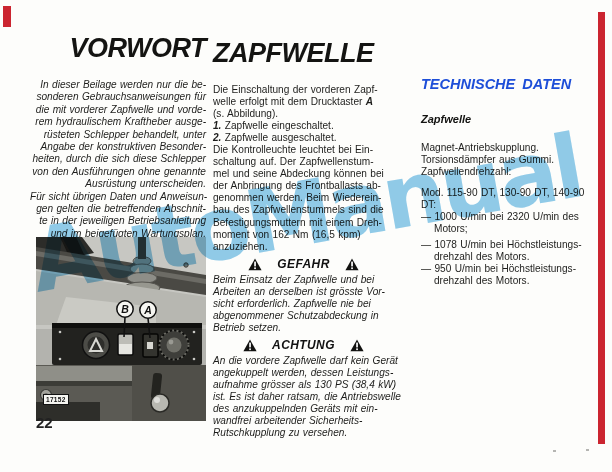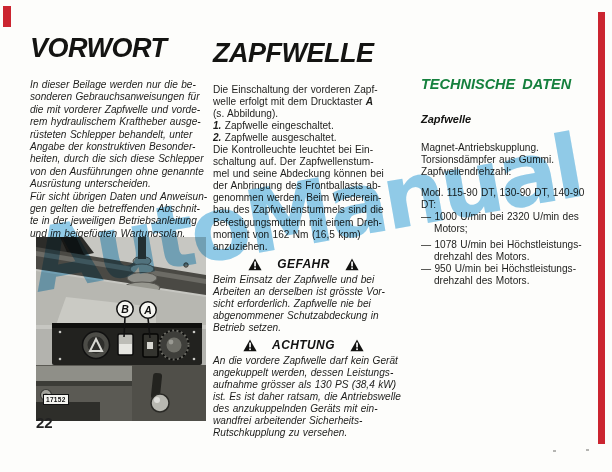--- a/index.html
+++ b/index.html
@@ -7,32 +7,32 @@
     position:relative; width:612px; height:472px; margin:0 auto;
     background:#fdfdfb; overflow:hidden;
     font-family:"Liberation Sans","DejaVu Sans",sans-serif;
     color:#1d1d1b;
   }
   
   .redmark-topleft { position:absolute; left:3px; top:6px; width:8px; height:21px; }
   .redmark-right   { position:absolute; left:598px; top:12px; width:7px; height:432px; }
 
   .col { position:absolute; }
-  .col-left  { left:30px;  top:33px; width:176px; }
+  .col-left  { left:30px;  top:33px; width:176px;text-align:right; }
   .col-mid   { left:213px; top:38px; width:181px; }
   .col-right { left:421px; top:76px; width:158px; }
 
   h1.section-title {
     margin:0 0 10px 0; font-size:27px; line-height:30px;
     font-weight:bold; font-style:italic; letter-spacing:-.5px; color:#141412;
   }
   .col-mid h1.section-title { margin-bottom:9px; }
   h2.td-title {
     margin:0 0 20px 0; font-size:14.5px; line-height:17px;
-    font-weight:bold; font-style:italic; word-spacing:3px; color:#15803d;
+    font-weight:bold; font-style:italic; word-spacing:3px; color:#1d4ed8;
   }
   h3.td-sub {
     margin:0 0 14px 0; font-size:11px; line-height:13px;
     font-weight:bold; font-style:italic; color:#141412;
   }
 
   .body { font-size:10.1px; line-height:12.05px; word-spacing:.6px;margin-top:16px; }
   .col-left .body { font-style:italic; line-height:12.4px; }
 
   .blk { white-space:pre; }

